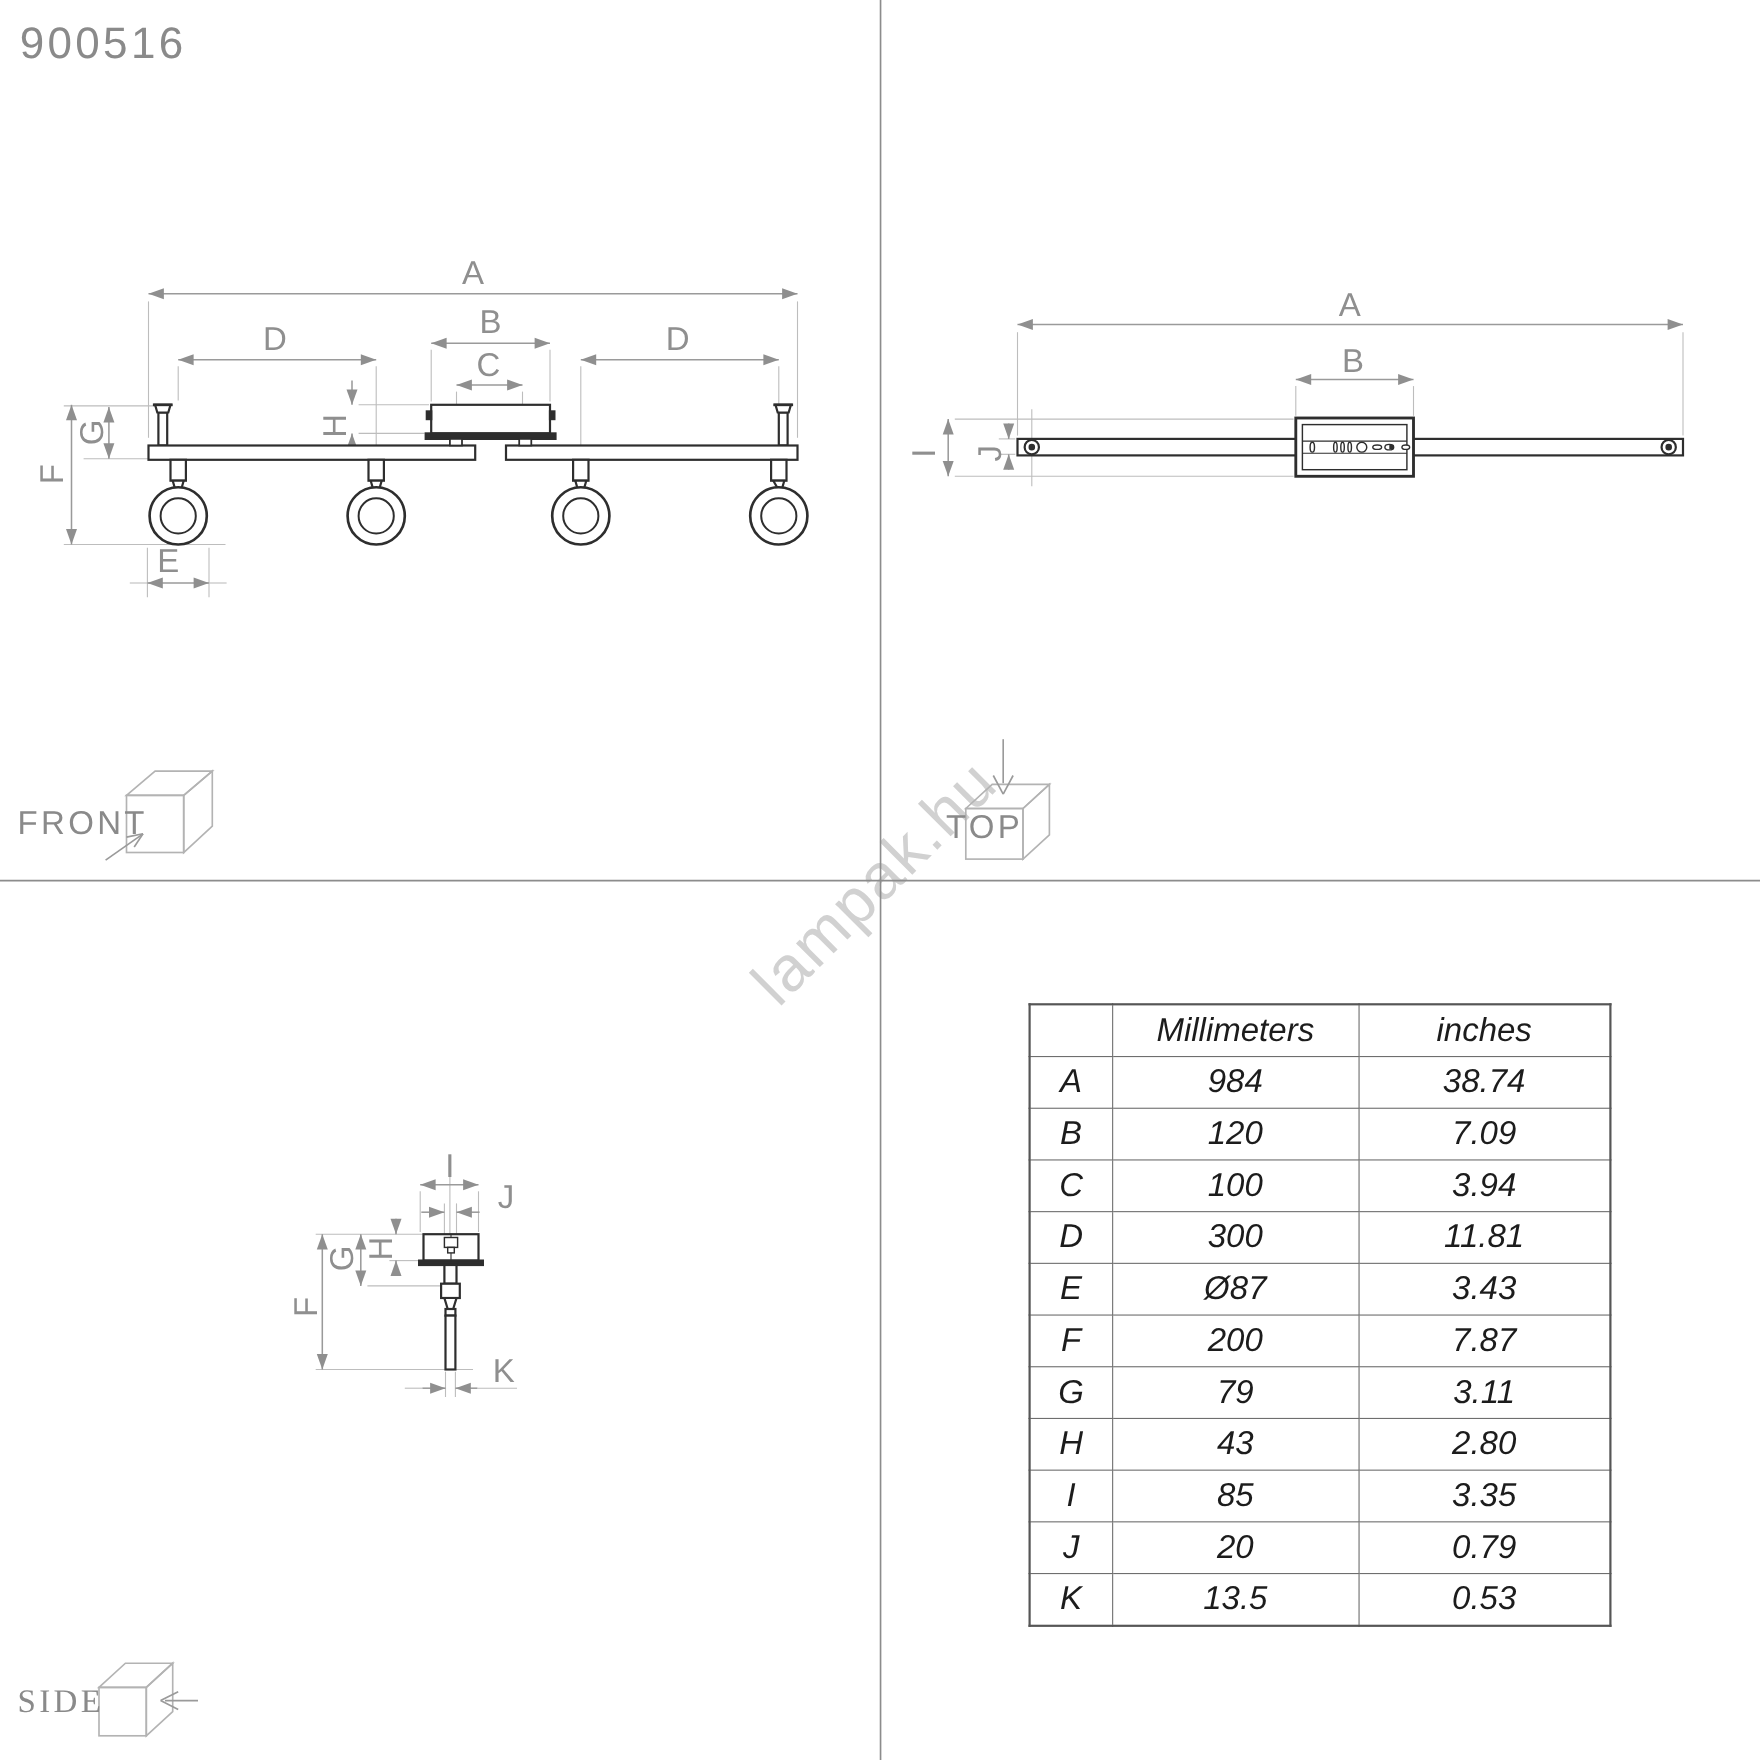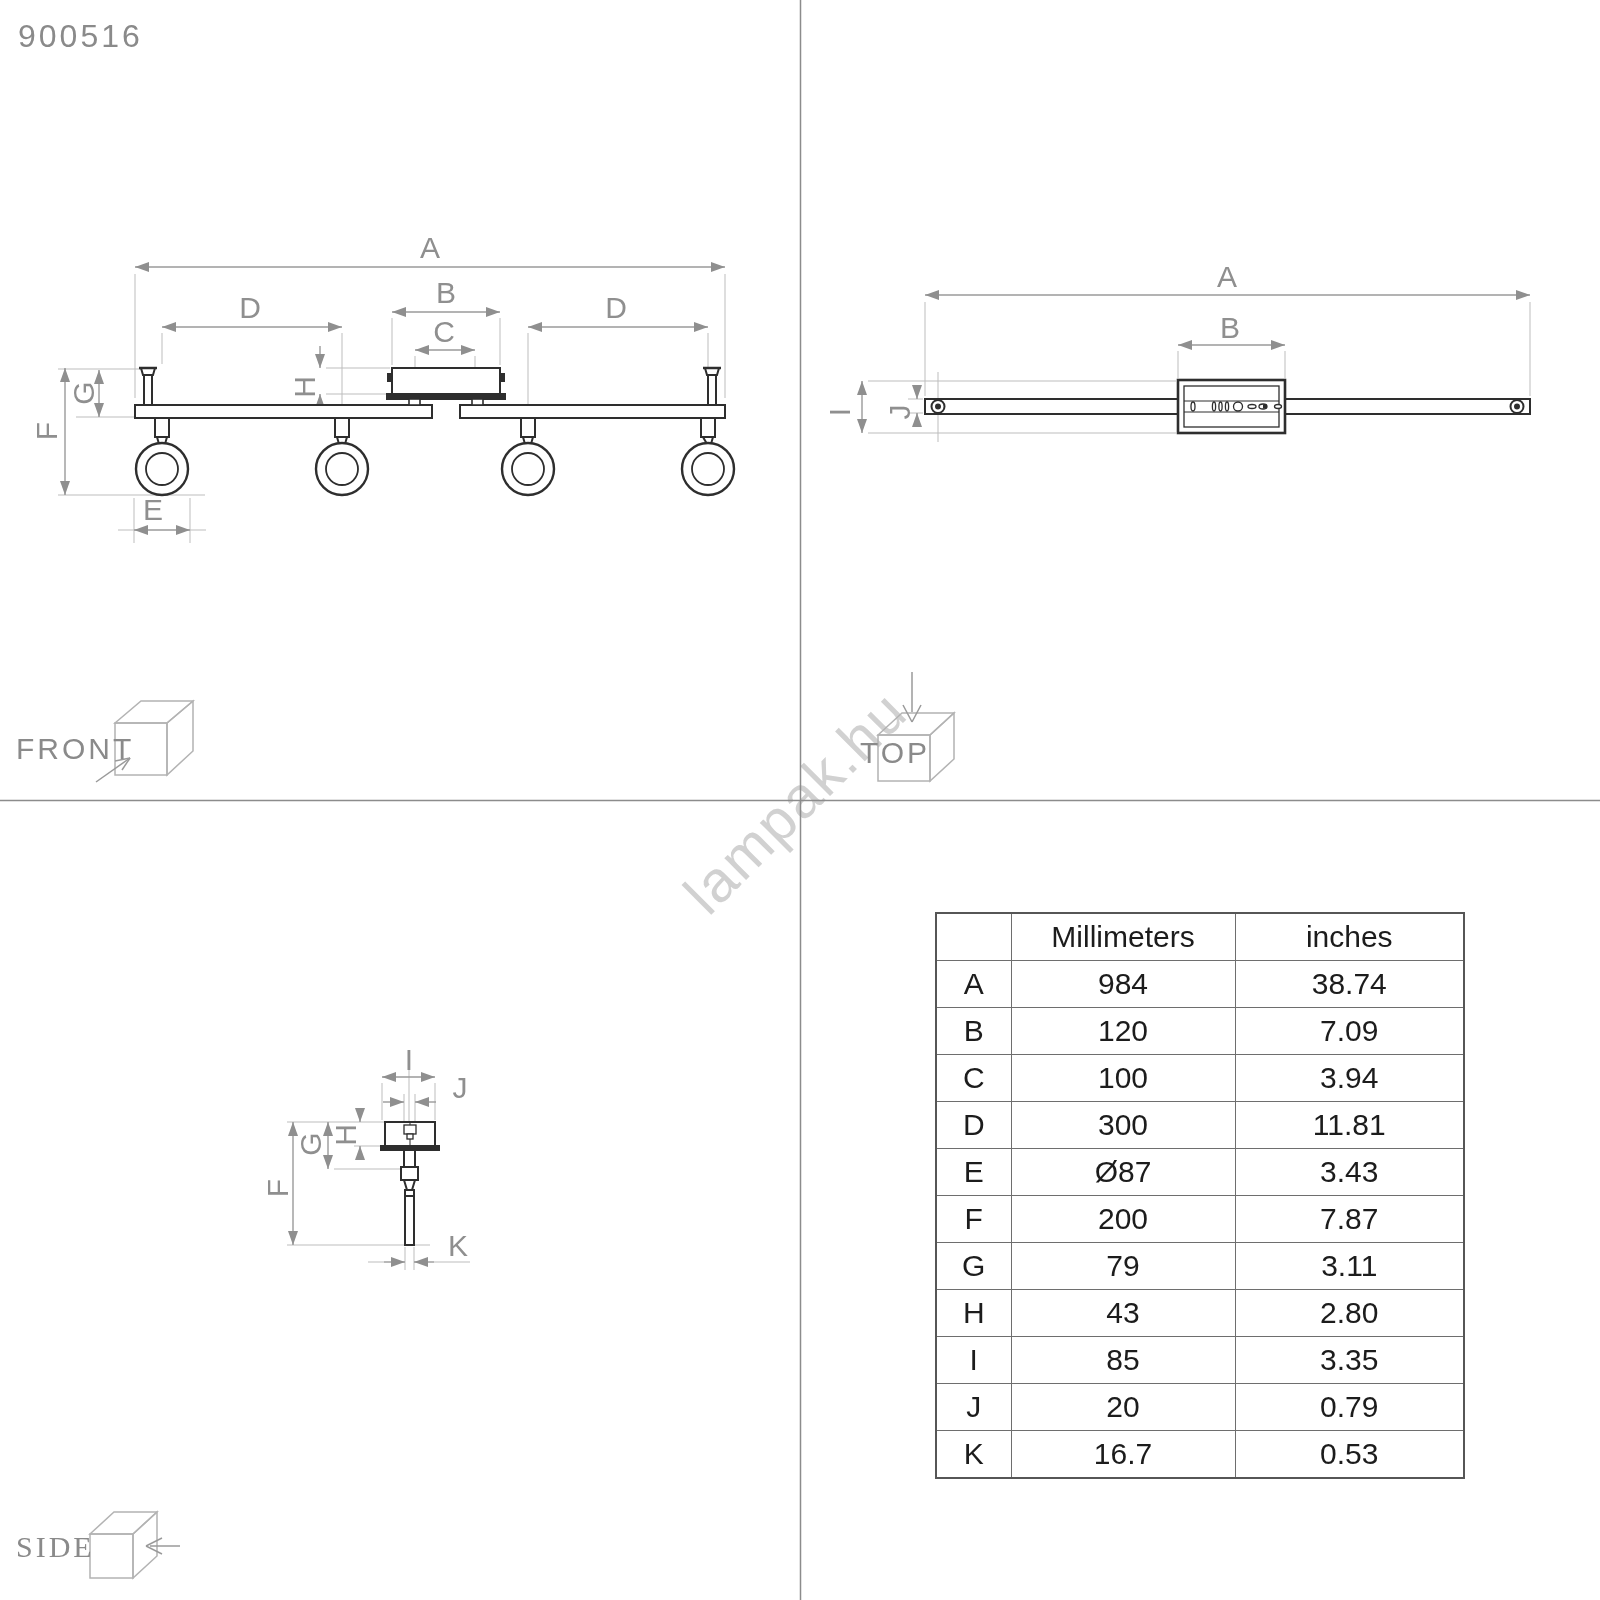--- a/index.html
+++ b/index.html
@@ -1,32 +1,32 @@
 <!DOCTYPE html>
 <html><head>
 <meta charset="utf-8">
 <style>
   html,body{margin:0;padding:0;background:#ffffff;}
   body{width:1600px;height:1600px;position:relative;overflow:hidden;
        font-family:"Liberation Sans", sans-serif;}
-  .code{position:absolute;left:18px;top:18px;font-size:32px;color:#8a8a8a;
+  .code{position:absolute;left:18px;top:18px;font-size:40px;color:#8a8a8a;
         letter-spacing:3px;}
   .view-label{position:absolute;font-size:30px;color:#8a8a8a;letter-spacing:3px;}
   .view-label.front{left:16px;top:732px;text-align:right;}
   .view-label.top{left:860px;top:736px;}
   .view-label.side{left:16px;top:1530px;font-family:Liberation Serif, serif;}
   .watermark{position:absolute;left:795px;top:802px;
              transform:translate(-50%,-50%) rotate(-45deg);
              font-size:58px;color:#c9c9c9;opacity:.85;letter-spacing:2px;
              white-space:nowrap;}
   svg.sheet{position:absolute;left:0;top:0;}
   svg text{font-family:"Liberation Sans", sans-serif;}
   .dl{fill:#8f8f8f;font-size:30px;text-anchor:middle;}
   .size-table{position:absolute;left:935px;top:912px;border-collapse:collapse;
-              table-layout:fixed;background:transparent;}
+              table-layout:fixed;background:transparent;font-style:italic;}
   .size-table th,.size-table td{border:1.5px solid #6e6e6e;text-align:center;
               font-size:30px;font-weight:400;color:#1c1c1c;height:46px;padding:0;}
   .size-table{border:2px solid #565656;}
 </style>
 </head>
 <body>
 
 <div class="watermark">lampak.hu</div>
 
 <svg class="sheet" width="1600" height="1600" viewBox="0 0 1600 1600">
@@ -335,17 +335,17 @@
         <td>85</td>
         <td>3.35</td>
       </tr>
     <tr>
         <td>J</td>
         <td>20</td>
         <td>0.79</td>
       </tr>
     <tr>
         <td>K</td>
-        <td>16.7</td>
+        <td>13.5</td>
         <td>0.53</td>
       </tr>
   </tbody>
 </table>
 
 </body></html>

